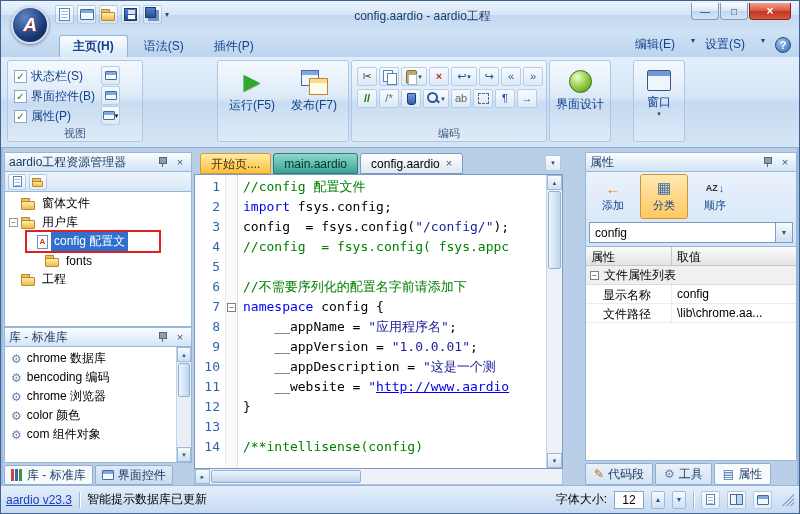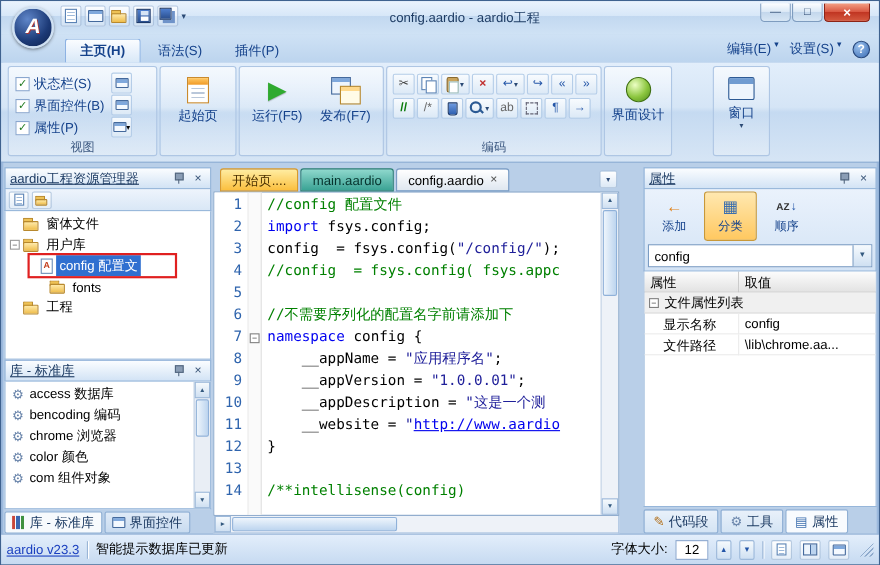--- a/index.html
+++ b/index.html
@@ -76,21 +76,21 @@
   .grip { width:13px; height:13px; margin-left:2px;
     background:linear-gradient(135deg, transparent 0 52%, #8fabcd 52% 58%, transparent 58% 68%, #8fabcd 68% 74%, transparent 74% 84%, #8fabcd 84% 90%, transparent 90%); }
 
   
   .ribbon-tabs { position:relative; height:26px; flex:none; display:flex; align-items:flex-end; padding-left:58px;
     background:linear-gradient(#cfe2f5,#bcd4ee); }
   .rtab { height:22px; line-height:21px; padding:0 13px; margin-right:2px; border:1px solid transparent; border-bottom:none;
     border-radius:3px 3px 0 0; color:#15428b; }
   .rtab.active { background:linear-gradient(#fbfdff,#e6f0fb 60%,#d8e8f7); border-color:#8db2e3; color:#15428b; font-weight:bold; }
   .ribbon-right { position:absolute; right:8px; top:5px; display:flex; align-items:center; gap:10px; color:#15428b; }
-  .rmenu { display:flex; gap:3px; }
+  .rmenu { display:flex; gap:16px; }
   .rmenu .dd { font-size:8px; }
   .help-btn { width:16px; height:16px; border-radius:50%; background:radial-gradient(circle at 35% 30%,#9cc2ee,#3a6cb4);
     border:1px solid #27477c; color:#fff; font-size:11px; font-weight:bold; display:flex; align-items:center; justify-content:center; }
 
   
   .ribbon { position:relative; height:91px; flex:none; border-bottom:1px solid #8fafd4;
     background:linear-gradient(#e2eefb, #d5e5f6 45%, #c5daf1 50%, #d6e5f5 100%); }
   .grp { position:absolute; top:3px; bottom:5px; border:1px solid #aec6e4; border-radius:3px;
     background:linear-gradient(rgba(255,255,255,.65), rgba(255,255,255,.05) 55%, rgba(255,255,255,.25)); }
   .grp-label { position:absolute; left:0; right:0; bottom:1px; height:14px; text-align:center; font-size:11px; color:#3e5a82; }
@@ -108,21 +108,21 @@
   .sbtn .g { font-size:11px; line-height:1; }
   .sbtn .dd { font-size:7px; color:#2b4a75; }
   .g-blue { color:#2456a8; } .g-green{ color:#0a7a0a; font-weight:bold; font-size:10px; } .g-gray{ color:#666; font-size:10px; }
   .g-red { color:#c03030; font-weight:bold; } .g-dark{ color:#444; }
 
   
   .workspace { flex:1; display:flex; gap:2px; padding:4px 2px 0 3px; min-height:0; }
 
   .panel-header { height:20px; flex:none; display:flex; align-items:center; gap:4px; padding:0 4px;
     background:linear-gradient(#fbfdff,#d2e3f5); border:1px solid #96b6da; font-size:12px; color:#1e3c64; }
-  .panel-header .ttl { flex:1; overflow:hidden; white-space:nowrap;text-decoration:underline; }
+  .panel-header .ttl { flex:1; overflow:hidden; white-space:nowrap; }
   .hbtn { width:14px; height:14px; display:flex; align-items:center; justify-content:center; font-size:11px; color:#3f5a7c; }
 
   
   .left-panel { width:188px; flex:none; display:flex; flex-direction:column; min-height:0; }
   .tree-toolbar { height:20px; flex:none; display:flex; align-items:center; gap:3px; padding:0 3px;
     background:linear-gradient(#eef4fc,#d9e7f6); border:1px solid #96b6da; border-top:none; }
   .tbtn { width:18px; height:16px; display:flex; align-items:center; justify-content:center; border:1px solid rgba(140,170,205,.6);
     border-radius:2px; background:linear-gradient(#fff,#e3edf8); }
   .tree { flex:1; background:#fff; border:1px solid #96b6da; border-top:none; position:relative; padding-top:2px; overflow:hidden; }
   .trow { height:19px; display:flex; align-items:center; gap:3px; white-space:nowrap; }
@@ -296,26 +296,20 @@
             </div>
           <div class="view-mini">
               <span class="win-ico" style="width:12px;height:9px;"></span>
               <span class="dd" style="font-size:7px;">▾</span>
             </div>
         </div>
       </div>
       <div class="grp-label">视图</div>
     </div>
 
-    <div class="grp" style="left:144px; width:70px;">
-      <div class="bigbtn" style="margin:1px auto;">
-        <span class="start-ico"></span>
-        <span class="lbl">起始页</span>
-      </div>
-    </div>
 
     <div class="grp" style="left:216px; width:132px;">
       <div style="display:flex; justify-content:center; gap:4px; padding-top:1px;">
         <div class="bigbtn">
           <span class="run-glyph">▶</span>
           <span class="lbl">运行(F5)</span>
         </div>
         <div class="bigbtn">
           <span class="pub-ico"></span>
           <span class="lbl">发布(F7)</span>
@@ -382,21 +376,21 @@
       <div class="grp-label">编码</div>
     </div>
 
     <div class="grp" style="left:548px; width:62px;">
       <div class="bigbtn" style="margin:1px auto;">
         <span class="orb-ico"></span>
         <span class="lbl">界面设计</span>
       </div>
     </div>
 
-    <div class="grp" style="left:647px; width:52px;">
+    <div class="grp" style="left:632px; width:52px;">
       <div class="bigbtn" style="margin:1px auto; width:48px;">
         <span class="winbig-ico"></span>
         <span class="lbl">窗口</span>
         <span class="dd" style="font-size:7px;color:#2b4a75;margin-top:-4px;">▾</span>
       </div>
     </div>
   </div>
 
   <div class="workspace">
 
@@ -447,21 +441,21 @@
       <div class="panel-header">
         <span class="ttl">库 - 标准库</span>
         <span class="hbtn">
             <span class="pin-ico"></span>
           </span>
         <span class="hbtn">×</span>
       </div>
       <div class="lib-list">
         <div class="lrow">
             <span class="gear-g">⚙</span>
-            <span>access 数据库</span>
+            <span>chrome 数据库</span>
           </div>
           <div class="lrow">
             <span class="gear-g">⚙</span>
             <span>bencoding 编码</span>
           </div>
           <div class="lrow">
             <span class="gear-g">⚙</span>
             <span>chrome 浏览器</span>
           </div>
           <div class="lrow">

